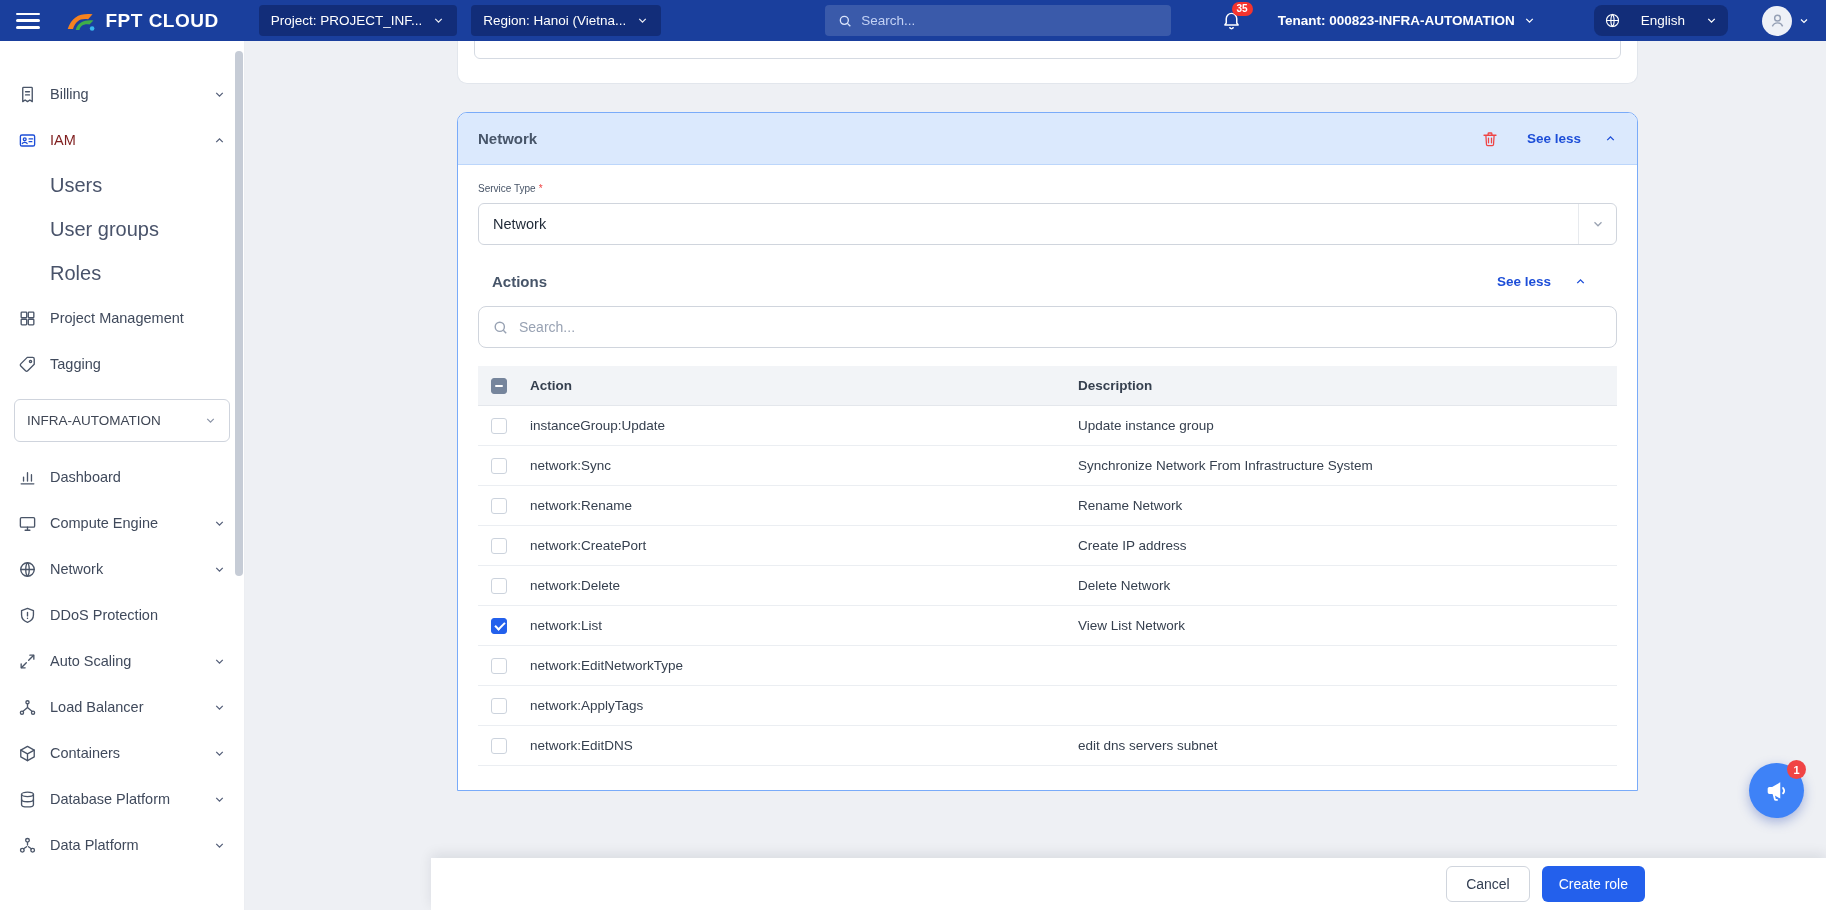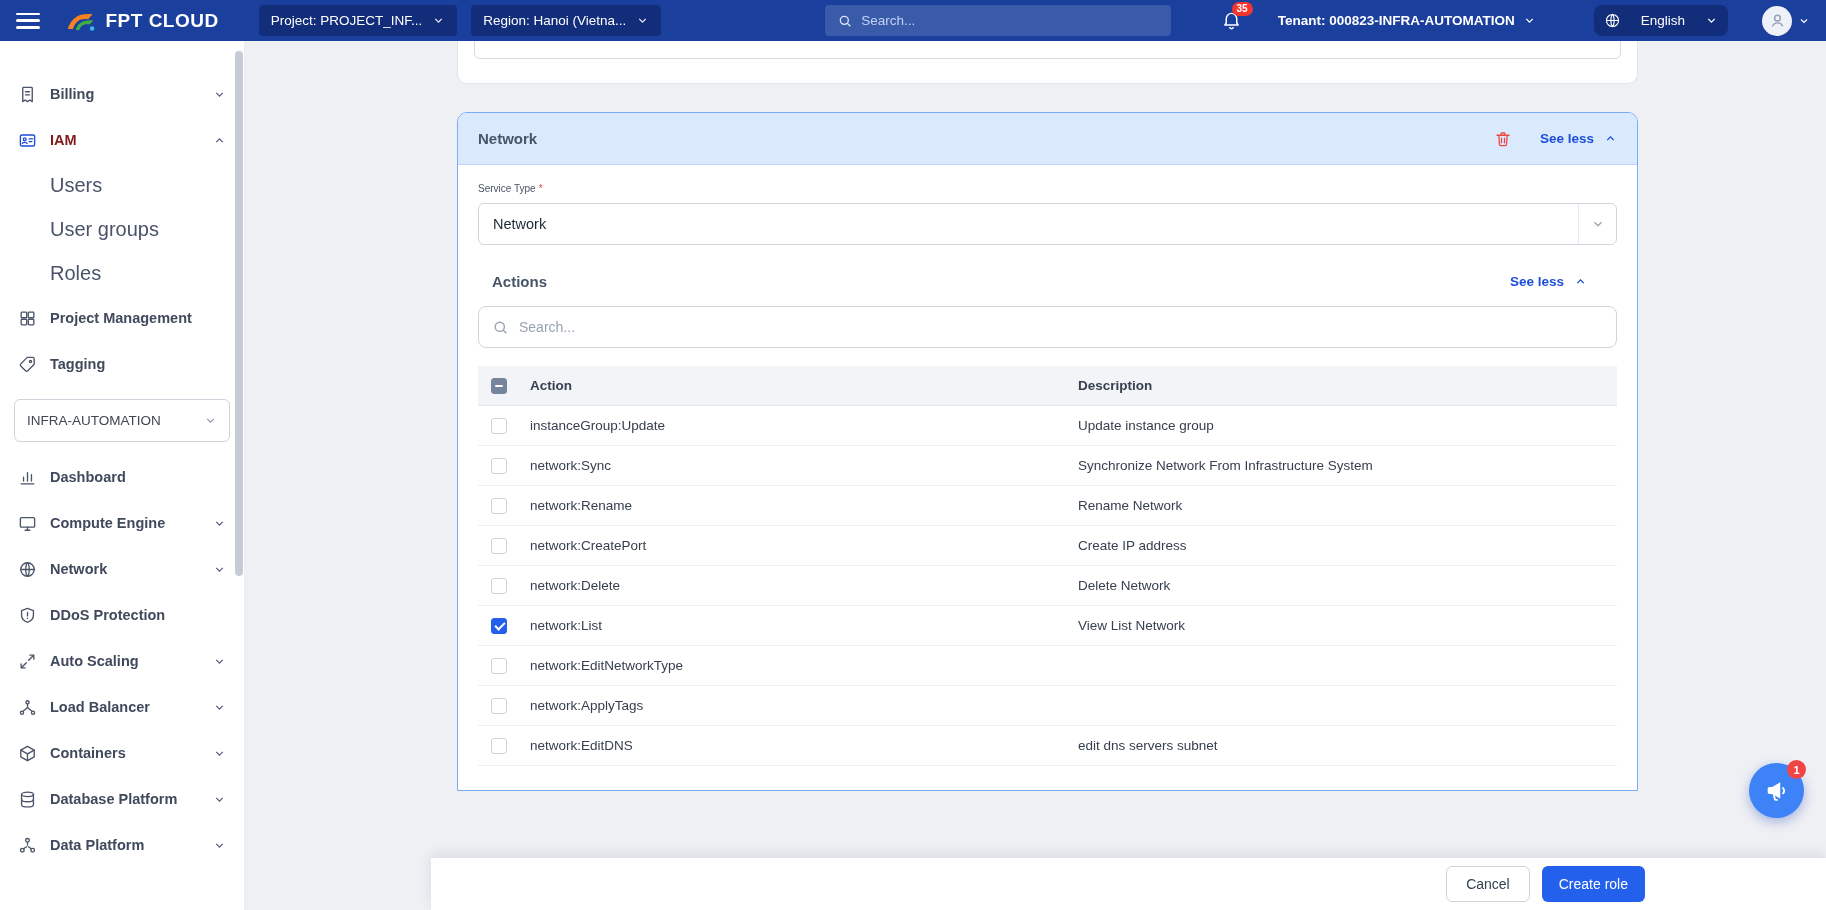--- a/index.html
+++ b/index.html
@@ -44,21 +44,21 @@
   .avatar-wrap .chev{width:12px;height:12px;}
 
   .chev{display:inline-block;}
   .chev.up{transform:rotate(180deg);}
 
   
   .sidebar{position:fixed;top:41px;left:0;bottom:0;width:245px;background:#fff;border-right:1px solid #eceef2;z-index:20;}
   .sb-nav{padding-top:30px;}
   .sb-item{height:46px;display:flex;align-items:center;gap:13px;padding:0 18px;font-size:14.5px;color:#404a5c;cursor:pointer;}
   .sb-item .ic{width:19px;height:19px;color:#4a5568;flex:none;}
-  .sb-item .lbl{flex:1;white-space:nowrap;overflow:hidden;font-weight:bold;}
+  .sb-item .lbl{flex:1;white-space:nowrap;overflow:hidden;}
   .sb-item .chev{width:13px;height:13px;color:#55607a;flex:none;}
   .sb-item.active{color:#7f1d1d;}
   .sb-item.active .ic{color:#1d4ed8;}
   .sb-sub{height:44px;display:flex;align-items:center;padding:0 18px 0 50px;font-size:20px;color:#49536a;cursor:pointer;}
   .workspace{margin:12px 14px;height:43px;border:1px solid #cfd4dd;border-radius:6px;display:flex;align-items:center;
     padding:0 12px;font-size:13.5px;color:#3f4654;cursor:pointer;background:#fff;gap:43px;}
   .workspace .lbl{flex:1;white-space:nowrap;overflow:hidden;}
   .workspace .chev{width:13px;height:13px;color:#8a93a6;}
   .sb-scroll{position:absolute;top:10px;right:1px;width:8px;height:525px;background:#c6ccd6;border-radius:4px;}
 
@@ -69,21 +69,21 @@
   .card-partial{background:#fff;border:1px solid #e2e6ec;border-top:none;border-radius:0 0 10px 10px;height:43px;
     position:relative;overflow:hidden;}
   .cut-input{position:absolute;left:16px;right:16px;top:-16px;height:34px;border:1px solid #d5dae2;border-radius:6px;background:#fff;}
 
   .card-network{margin-top:28px;background:#fff;border:1px solid #79abf9;border-radius:10px 10px 0 0;overflow:hidden;}
   .card-head{height:52px;background:#dbe9fd;display:flex;align-items:center;padding:0 20px;border-bottom:1px solid #bcd6fb;}
   .card-title{font-size:15px;font-weight:bold;color:#475569;}
   .card-head-right{margin-left:auto;display:flex;align-items:center;gap:28px;}
   .trash-btn{background:none;border:none;cursor:pointer;color:var(--danger);display:flex;}
   .trash-btn .ic{width:18px;height:18px;}
-  .see-less{display:flex;align-items:center;gap:10px;background:none;border:none;cursor:pointer;
+  .see-less{display:flex;align-items:center;gap:23px;background:none;border:none;cursor:pointer;
     color:var(--link);font-size:13.5px;font-weight:bold;font-family:inherit;}
   .see-less .chev{width:13px;height:13px;}
 
   .card-body{padding:18px 20px 24px 20px;}
   .field-label{font-size:10px;color:#475467;margin-bottom:9px;}
   .req{color:var(--danger);margin-left:3px;}
   .select{height:42px;border:1px solid #d0d5dd;border-radius:6px;display:flex;align-items:stretch;cursor:pointer;background:#fff;}
   .select .val{flex:1;display:flex;align-items:center;padding:0 14px;font-size:14.5px;color:#1f2937;}
   .select .addon{width:38px;border-left:1px solid #e7eaee;display:flex;align-items:center;justify-content:center;color:#9aa3b2;}
   .select .addon .chev{width:14px;height:14px;}

